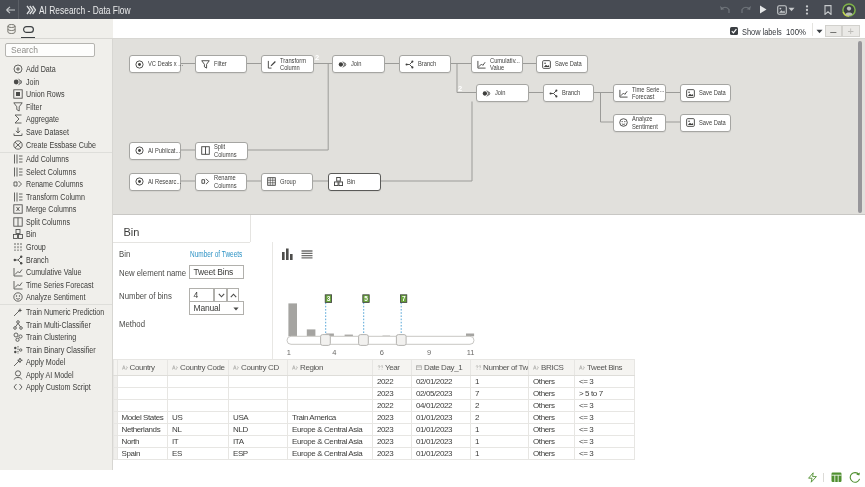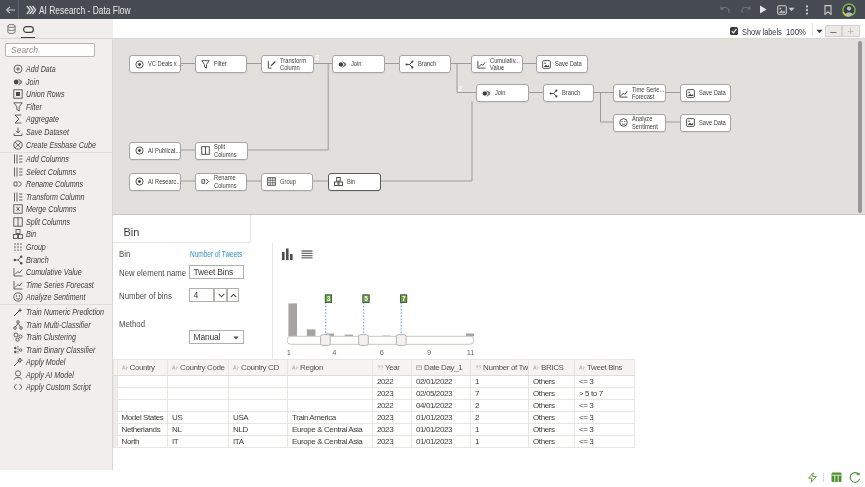--- a/index.html
+++ b/index.html
@@ -11,21 +11,21 @@
 #topbar svg { position:absolute; }
 #title { position:absolute; left:39px; top:3.5px; font-size:10.5px; color:#e9eaeb; transform:scaleX(0.8); transform-origin:0 50%; white-space:nowrap; }
 
 #subL { position:absolute; left:0; top:19px; width:113px; height:20px; background:#f0efeb; }
 #subR { position:absolute; left:113px; top:19px; width:752px; height:20px; background:#ffffff; }
 #subline { position:absolute; left:0; top:38px; width:865px; height:1px; background:#d8d7d3; }
 #tabline { position:absolute; left:21px; top:36.5px; width:14px; height:1.8px; background:#3c4043; }
 .sublbl { position:absolute; font-size:9px; color:#33363a; top:7.5px; transform:scaleX(0.82); transform-origin:0 50%; white-space:nowrap; }
 .zbtn { position:absolute; top:5.5px; width:17.5px; height:12.5px; background:#eae9e6; border:1px solid #d2d1cd; font-size:11px; text-align:center; line-height:10px; color:#4e4e4c; }
 
-#sidebar { position:absolute; left:0; top:39px; width:113px; height:431px; background:#f0efeb; border-right:1px solid #d7d6d2;font-style:italic; }
+#sidebar { position:absolute; left:0; top:39px; width:113px; height:431px; background:#f0efeb; border-right:1px solid #d7d6d2; }
 #search { position:absolute; left:5px; top:4px; width:90px; height:14px; background:#fdfdfc; border:1px solid #b5b4b0; border-radius:2px; font-size:8.5px; color:#8f8e8a; line-height:12.5px; padding-left:5px; }
 .si { position:absolute; left:26px; font-size:8.5px; color:#3c3c3a; white-space:nowrap; transform:scaleX(0.84); transform-origin:0 0; }
 .sic { position:absolute; left:13px; width:10px; height:10px; } .sic *{stroke-width:0.85px;}
 .ssep { position:absolute; left:0; width:112px; height:1px; background:#dededa; }
 
 #canvas { position:absolute; left:113px; top:39px; width:752px; height:176px; background:#e1e0dc; overflow:hidden; }
 #canvline { position:absolute; left:113px; top:213.5px; width:752px; height:1.5px; background:#c8c7c4; }
 .node { position:absolute; height:18px; background:#fff; border:1px solid #a5a5a2; border-radius:3px; box-shadow:0 1px 1px rgba(0,0,0,0.06); }
 .node.sel { border:1.4px solid #5a5a58; }
 .nlabel { position:absolute; left:17.5px; top:0; height:16px; display:flex; align-items:center; font-size:7px; color:#3e3e3c; line-height:7.5px; white-space:pre; transform:scaleX(0.82); transform-origin:0 50%; }
@@ -438,21 +438,21 @@
       <svg style="position:absolute;left:2.5px;top:4.5px" width="7" height="5" viewBox="0 0 7 5">
         <path d="M0.8 0.8 L3.5 3.8 L6.2 0.8" stroke="#4b4b49" stroke-width="1.1" fill="none"></path>
       </svg>
     </div>
   <div class="abs" style="left:113.5px;top:72.5px;width:12.5px;height:14px;border:1px solid #b1b0ac;background:#fff">
       <svg style="position:absolute;left:2.5px;top:4.5px" width="7" height="5" viewBox="0 0 7 5">
         <path d="M0.8 4.2 L3.5 1.2 L6.2 4.2" stroke="#4b4b49" stroke-width="1.1" fill="none"></path>
       </svg>
     </div>
   <div class="plbl" style="top:103px">Method</div>
-  <div class="pin" style="top:115px">Manual<svg style="position:absolute;right:4px;top:5px" width="6" height="4" viewBox="0 0 6 4">
+  <div class="pin" style="top:86px">Manual<svg style="position:absolute;right:4px;top:5px" width="6" height="4" viewBox="0 0 6 4">
         <path d="M0.4 0.5 L3 3.5 L5.6 0.5 Z" fill="#4b4b49"></path>
       </svg></div>
   <svg class="abs" style="left:168px;top:33px" width="14" height="12" viewBox="0 0 14 12">
       <rect x="1" y="4" width="2.6" height="8" fill="#4d4d4b"></rect>
       <rect x="5" y="0.5" width="2.6" height="11.5" fill="#4d4d4b"></rect>
       <rect x="9" y="6" width="2.6" height="6" fill="#4d4d4b"></rect>
     </svg>
   <svg class="abs" style="left:188px;top:34.5px" width="12" height="9" viewBox="0 0 12 9">
       <path d="M0.5 1 H11.5 M0.5 3.3 H11.5 M0.5 5.6 H11.5 M0.5 7.9 H11.5" stroke="#6e6e6c" stroke-width="1.3"></path>
     </svg>
@@ -604,20 +604,32 @@
           <td>North</td>
           <td>IT</td>
           <td>ITA</td>
           <td>Europe &amp; Central Asia</td>
           <td>2023</td>
           <td>01/01/2023</td>
           <td>1</td>
           <td>Others</td>
           <td>&lt;= 3</td>
         </tr>
+<tr>
+          <td class="g"></td>
+          <td>Spain</td>
+          <td>ES</td>
+          <td>ESP</td>
+          <td>Europe &amp; Central Asia</td>
+          <td>2023</td>
+          <td>01/01/2023</td>
+          <td>1</td>
+          <td>Others</td>
+          <td>&lt;= 3</td>
+        </tr>
 </tbody>
     </table>
 </div>
 <div id="bottombar">
   <svg style="position:absolute;left:806.5px;top:1.5px" width="11" height="11" viewBox="0 0 11 11">
       <path d="M6.2 0.8 L1.6 6.2 H5 L4.2 10.2 L9.4 4.6 H5.6 Z" stroke="#4f8f2f" stroke-width="0.9" fill="none"></path>
     </svg>
   <div style="position:absolute;left:822.5px;top:3px;width:1px;height:8.5px;background:#dcdbd7"></div>
   <svg style="position:absolute;left:830.5px;top:2px" width="11" height="10.5" viewBox="0 0 11 10.5">
       <rect x="0.5" y="0.5" width="10" height="9.5" rx="1.2" fill="#4f8f2f"></rect>

